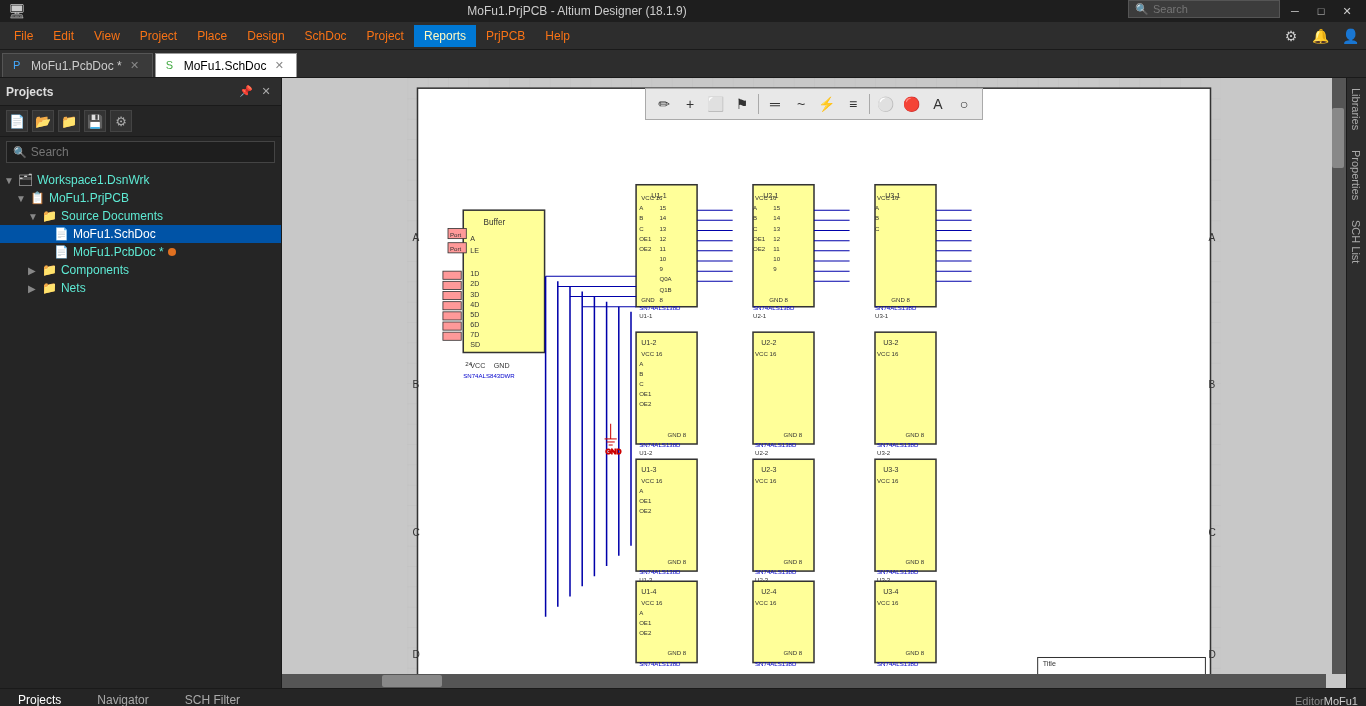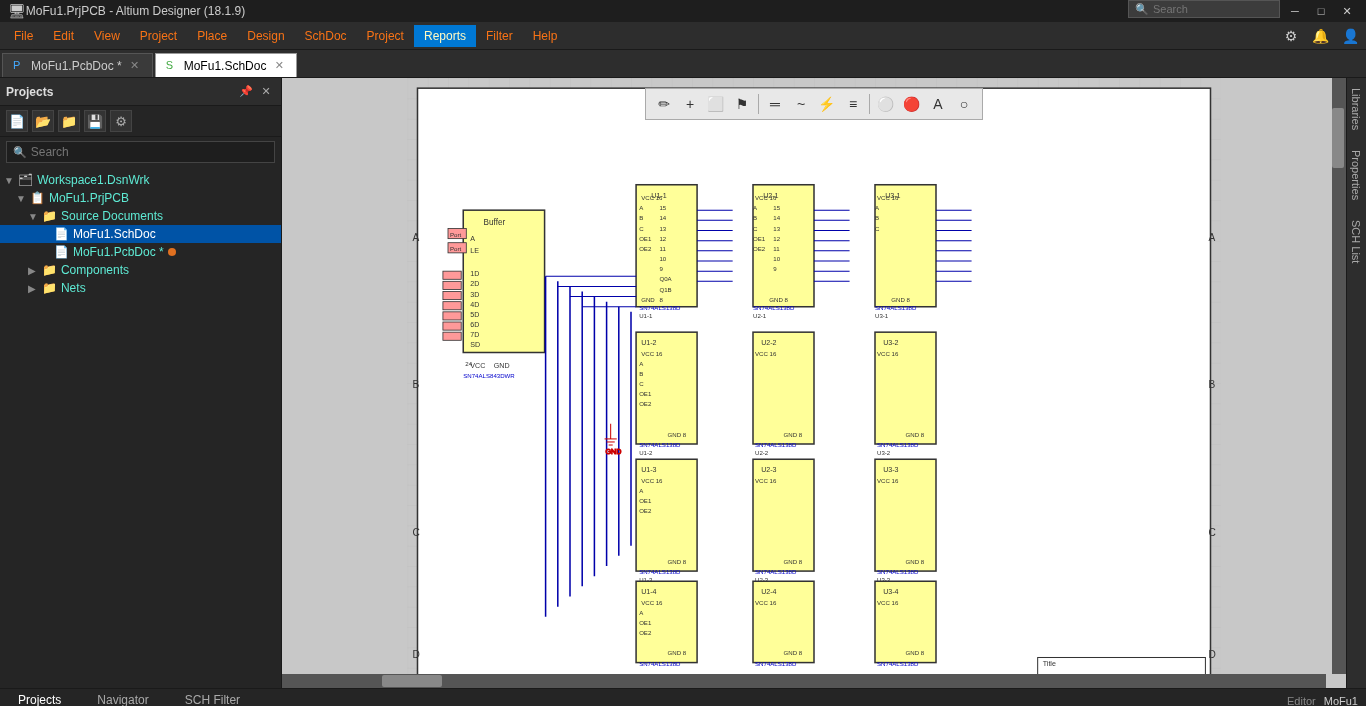--- a/index.html
+++ b/index.html
@@ -4,21 +4,21 @@
   <style>
     * { margin: 0; padding: 0; box-sizing: border-box; }
     body { width: 1366px; height: 706px; overflow: hidden; font-family: 'Segoe UI', Arial, sans-serif; font-size: 12px; background: #2d2d2d; color: #ccc; }
 
     
     #titlebar {
       width: 100%; height: 22px; background: #1e1e1e;
       display: flex; align-items: center; justify-content: space-between;
       padding: 0 8px; color: #ccc; font-size: 12px;
     }
-    #titlebar-center { flex: 1; }
+    #titlebar-center { flex: 1; text-align: center; }
     #titlebar-controls { display: flex; gap: 4px; }
     .win-btn { width: 22px; height: 22px; display: flex; align-items: center; justify-content: center; cursor: pointer; font-size: 11px; color: #ccc; }
     #search-bar { display: flex; align-items: center; background: #3c3c3c; border: 1px solid #555; padding: 1px 6px; height: 18px; }
     #search-bar input { background: transparent; border: none; color: #ccc; font-size: 11px; outline: none; width: 120px; }
 
     
     #menubar {
       width: 100%; height: 28px; background: #2d2d2d;
       display: flex; align-items: center; padding: 0 4px;
       border-bottom: 1px solid #1a1a1a;
@@ -113,21 +113,21 @@
 <div id="menubar">
   <div class="menu-item">File</div>
   <div class="menu-item">Edit</div>
   <div class="menu-item">View</div>
   <div class="menu-item">Project</div>
   <div class="menu-item">Place</div>
   <div class="menu-item">Design</div>
   <div class="menu-item">SchDoc</div>
   <div class="menu-item">Project</div>
   <div class="menu-item active">Reports</div>
-  <div class="menu-item">Filter</div>
+  <div class="menu-item">PrjPCB</div>
   <div class="menu-item">Help</div>
   <div id="menubar-right">
     <div class="icon-btn">⚙</div>
     <div class="icon-btn">🔔</div>
     <div class="icon-btn">👤</div>
   </div>
 </div>
 
 <div id="tabbar">
   <div class="tab">
@@ -492,17 +492,17 @@
     <div class="right-tab">Libraries</div>
     <div class="right-tab">Properties</div>
     <div class="right-tab">SCH List</div>
   </div>
 </div>
 
 <div id="bottombar">
   <div class="bottom-tab active">Projects</div>
   <div class="bottom-tab">Navigator</div>
   <div class="bottom-tab">SCH Filter</div>
-  <div style="margin-left:auto;display:flex;align-items:center;gap:8px;font-size:11px;color:#888;">
+  <div style="margin-left:auto;display:flex;align-items:center;font-size:11px;color:#888;">
     <span>Editor</span>
     <span style="cursor:pointer;color:#ccc;">MoFu1</span>
   </div>
 </div>
 
 </body></html>

